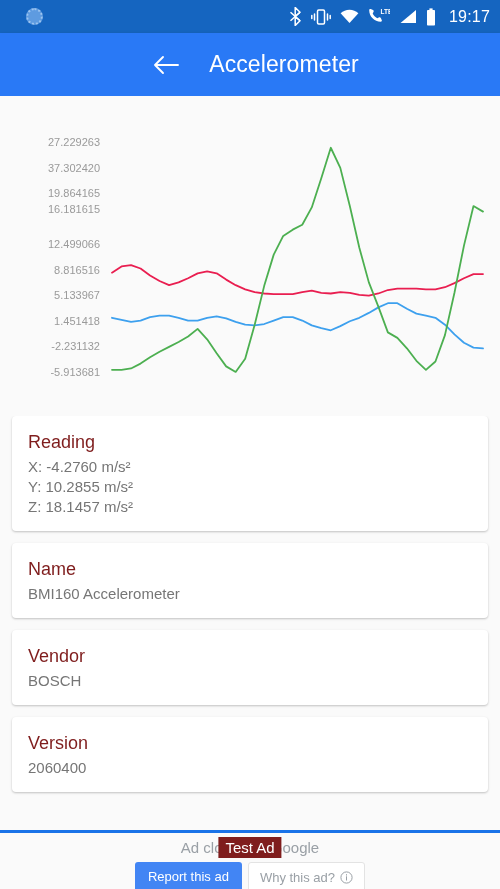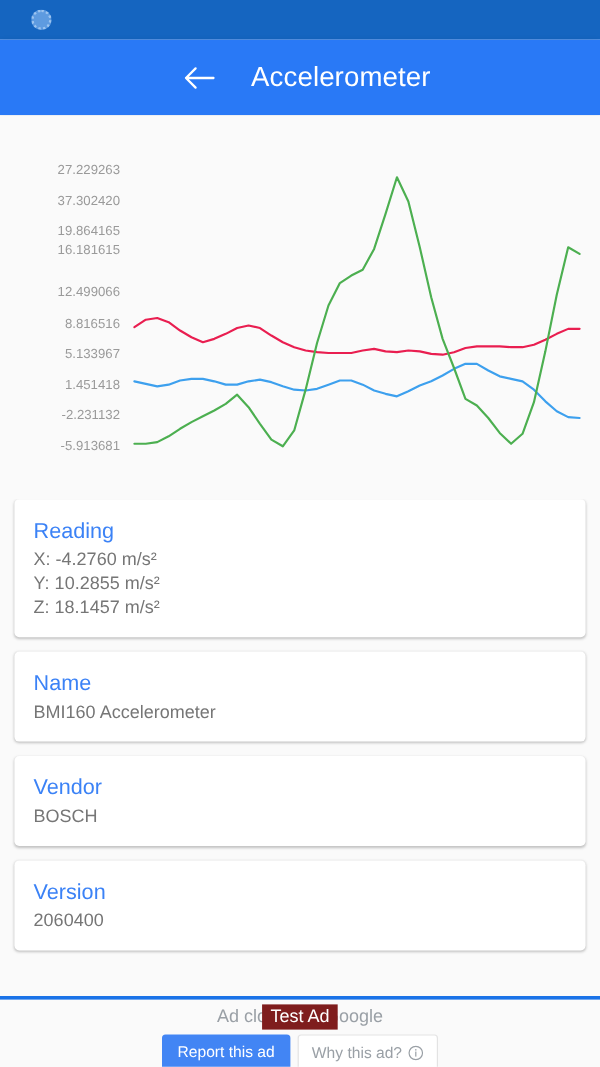--- a/index.html
+++ b/index.html
@@ -58,21 +58,21 @@
     padding-right:0;
   }
 
   
   .cards { padding:0 12px; }
   .card {
     background:#fff; border-radius:4px; margin-bottom:12px;
     padding:16px 16px 14px 16px;
     box-shadow:0 1px 2px rgba(0,0,0,.14), 0 1px 3px rgba(0,0,0,.10);
   }
-  .card-title { font-size:18px; color:#3b82f6; margin-bottom:4px; }
+  .card-title { font-size:18px; color:#7f1d1d; margin-bottom:4px; }
   .card-line { font-size:15px; color:#767676; line-height:20px; }
 
   
   .adbar {
     position:absolute; left:0; bottom:0; width:500px; height:59px;
     background:#FAFAFA; border-top:3px solid #1A73E8;
     display:flex; flex-direction:column; align-items:center;
     justify-content:flex-start; padding-top:6px;
   }
   .ad-closed-row { position:relative; height:22px; display:flex; align-items:center; }
@@ -93,20 +93,45 @@
     cursor:pointer; display:flex; align-items:center; gap:5px;
   }
   .info-ic { display:block; }
 </style>
 </head>
 <body>
 
 <div class="statusbar">
   <div class="left">
     <div class="sync-circ"></div>
+  </div>
+  <div class="right">
+    <svg class="sb-ic" width="13" height="19" viewBox="0 0 13 19">
+      <path d="M6.2 0.5 L11 5.3 L6.2 9.5 L6.2 0.5 Z M6.2 9.5 L11 13.7 L6.2 18.5 L6.2 9.5 Z" fill="none" stroke="#fff" stroke-width="1.5" stroke-linejoin="round"></path>
+      <path d="M1.5 5.3 L11 13.7 M1.5 13.7 L11 5.3" stroke="#fff" stroke-width="1.5" fill="none"></path>
+    </svg>
+    <svg class="sb-ic" width="20" height="18" viewBox="0 0 20 18">
+      <rect x="6.5" y="2" width="7" height="14" rx="1.2" fill="none" stroke="#fff" stroke-width="1.5"></rect>
+      <path d="M3.5 6 L3.5 12 M0.8 7.5 L0.8 10.5 M16.5 6 L16.5 12 M19.2 7.5 L19.2 10.5" stroke="#fff" stroke-width="1.5" stroke-linecap="round"></path>
+    </svg>
+    <svg class="sb-ic" width="19" height="15" viewBox="0 0 19 15">
+      <path d="M9.5 14 L0.6 4.2 A13 13 0 0 1 18.4 4.2 Z" fill="#fff"></path>
+    </svg>
+    <svg class="sb-ic" width="22" height="17" viewBox="0 0 22 17">
+      <path d="M1.2 2.2 C1.2 1.3 2 .8 2.7 1.1 L5 2.1 C5.6 2.4 5.9 3.1 5.6 3.7 L4.7 5.6 C5.6 7.6 7.3 9.3 9.3 10.2 L11.2 9.3 C11.8 9 12.5 9.3 12.8 9.9 L13.8 12.2 C14.1 12.9 13.6 13.7 12.7 13.7 C6.4 13.7 1.2 8.5 1.2 2.2 Z" fill="#fff"></path>
+      <text x="12.5" y="6.2" font-family="Liberation Sans, sans-serif" font-size="6.5" font-weight="bold" fill="#fff">LTE</text>
+    </svg>
+    <svg class="sb-ic" width="18" height="15" viewBox="0 0 18 15">
+      <path d="M17 1 L17 14 L1.5 14 Z" fill="#fff"></path>
+    </svg>
+    <svg class="sb-ic" width="10" height="18" viewBox="0 0 10 18">
+      <rect x="3.4" y="0.4" width="3.2" height="1.8" fill="#fff"></rect>
+      <rect x="1" y="2" width="8" height="15.5" rx="0.8" fill="#fff"></rect>
+    </svg>
+    <span class="sb-time">19:17</span>
   </div>
 </div>
 
 <div class="toolbar">
   <div class="back-btn">
     <svg width="26" height="20" viewBox="0 0 26 20">
       <path d="M25 10 L2 10 M10 2 L2 10 L10 18" fill="none" stroke="#fff" stroke-width="1.9" stroke-linecap="round" stroke-linejoin="round"></path>
     </svg>
   </div>
   <div class="toolbar-title">Accelerometer</div>

